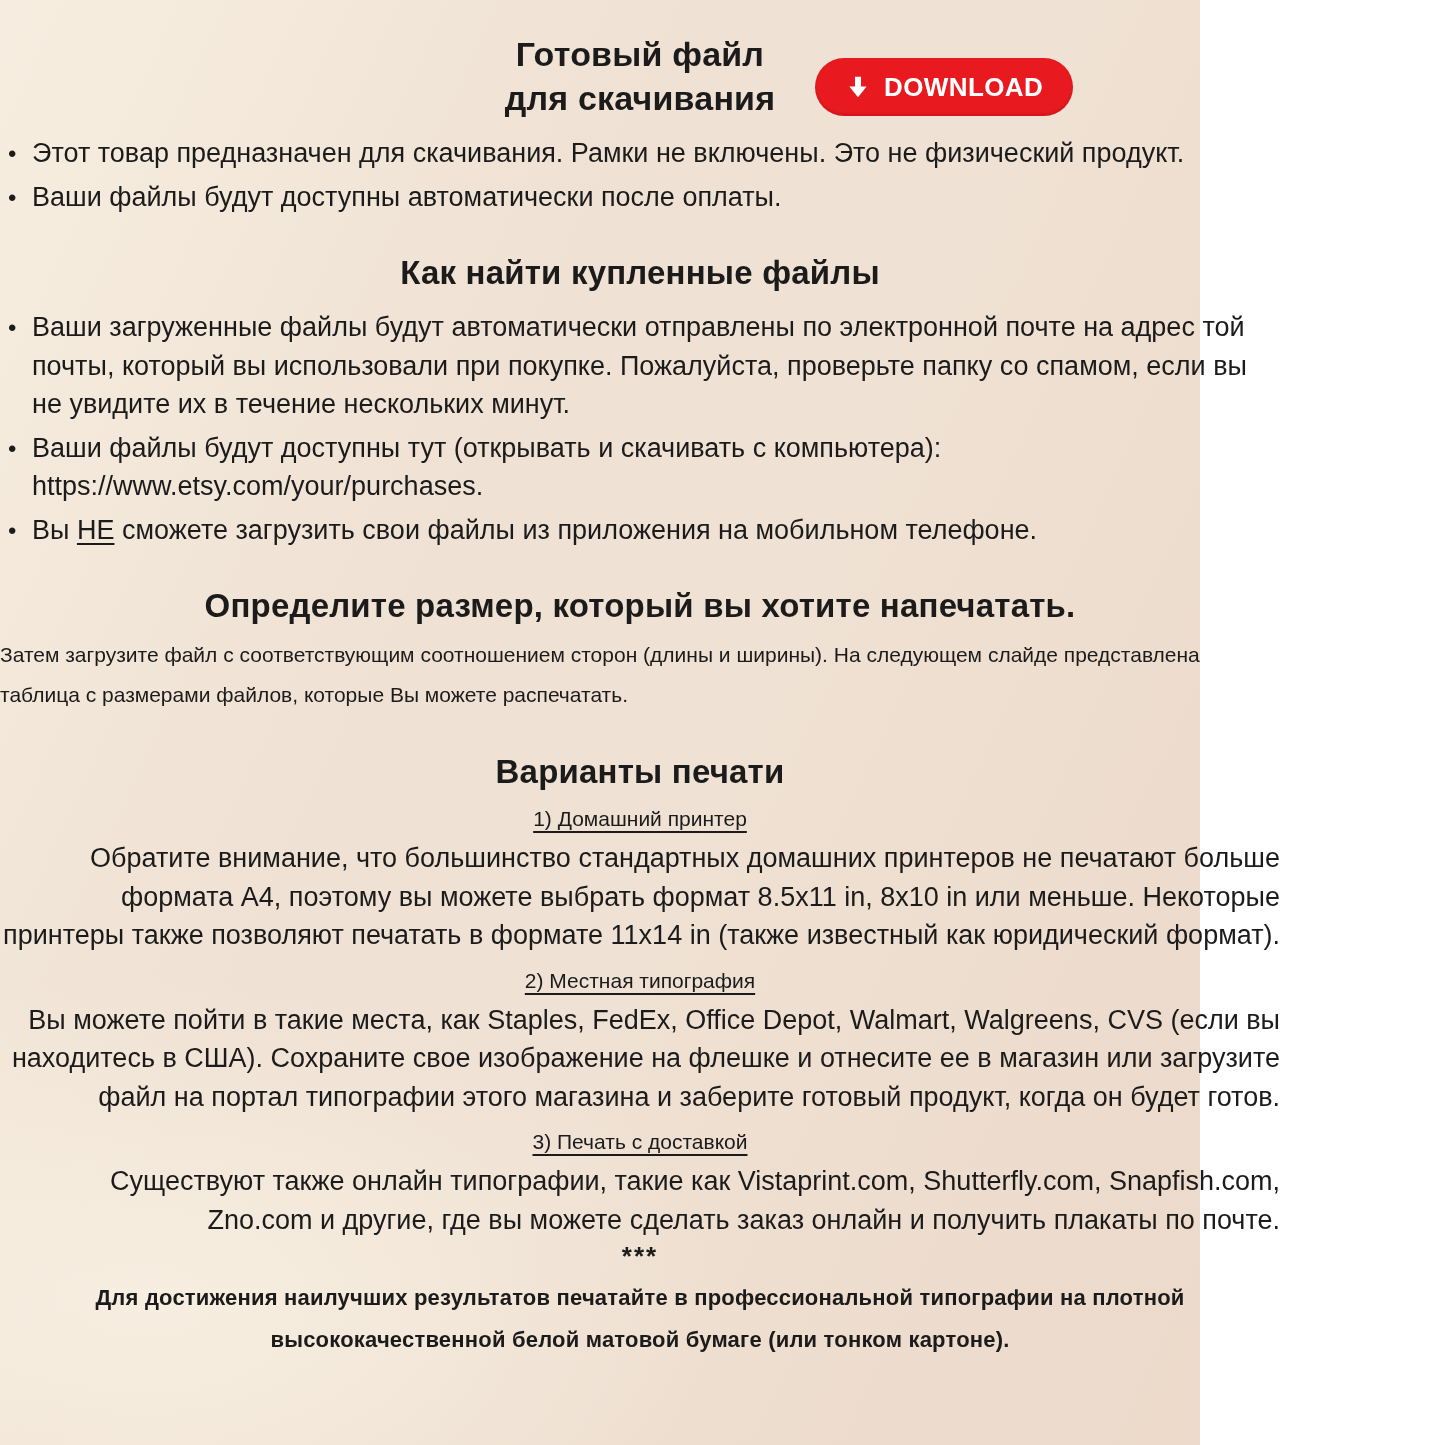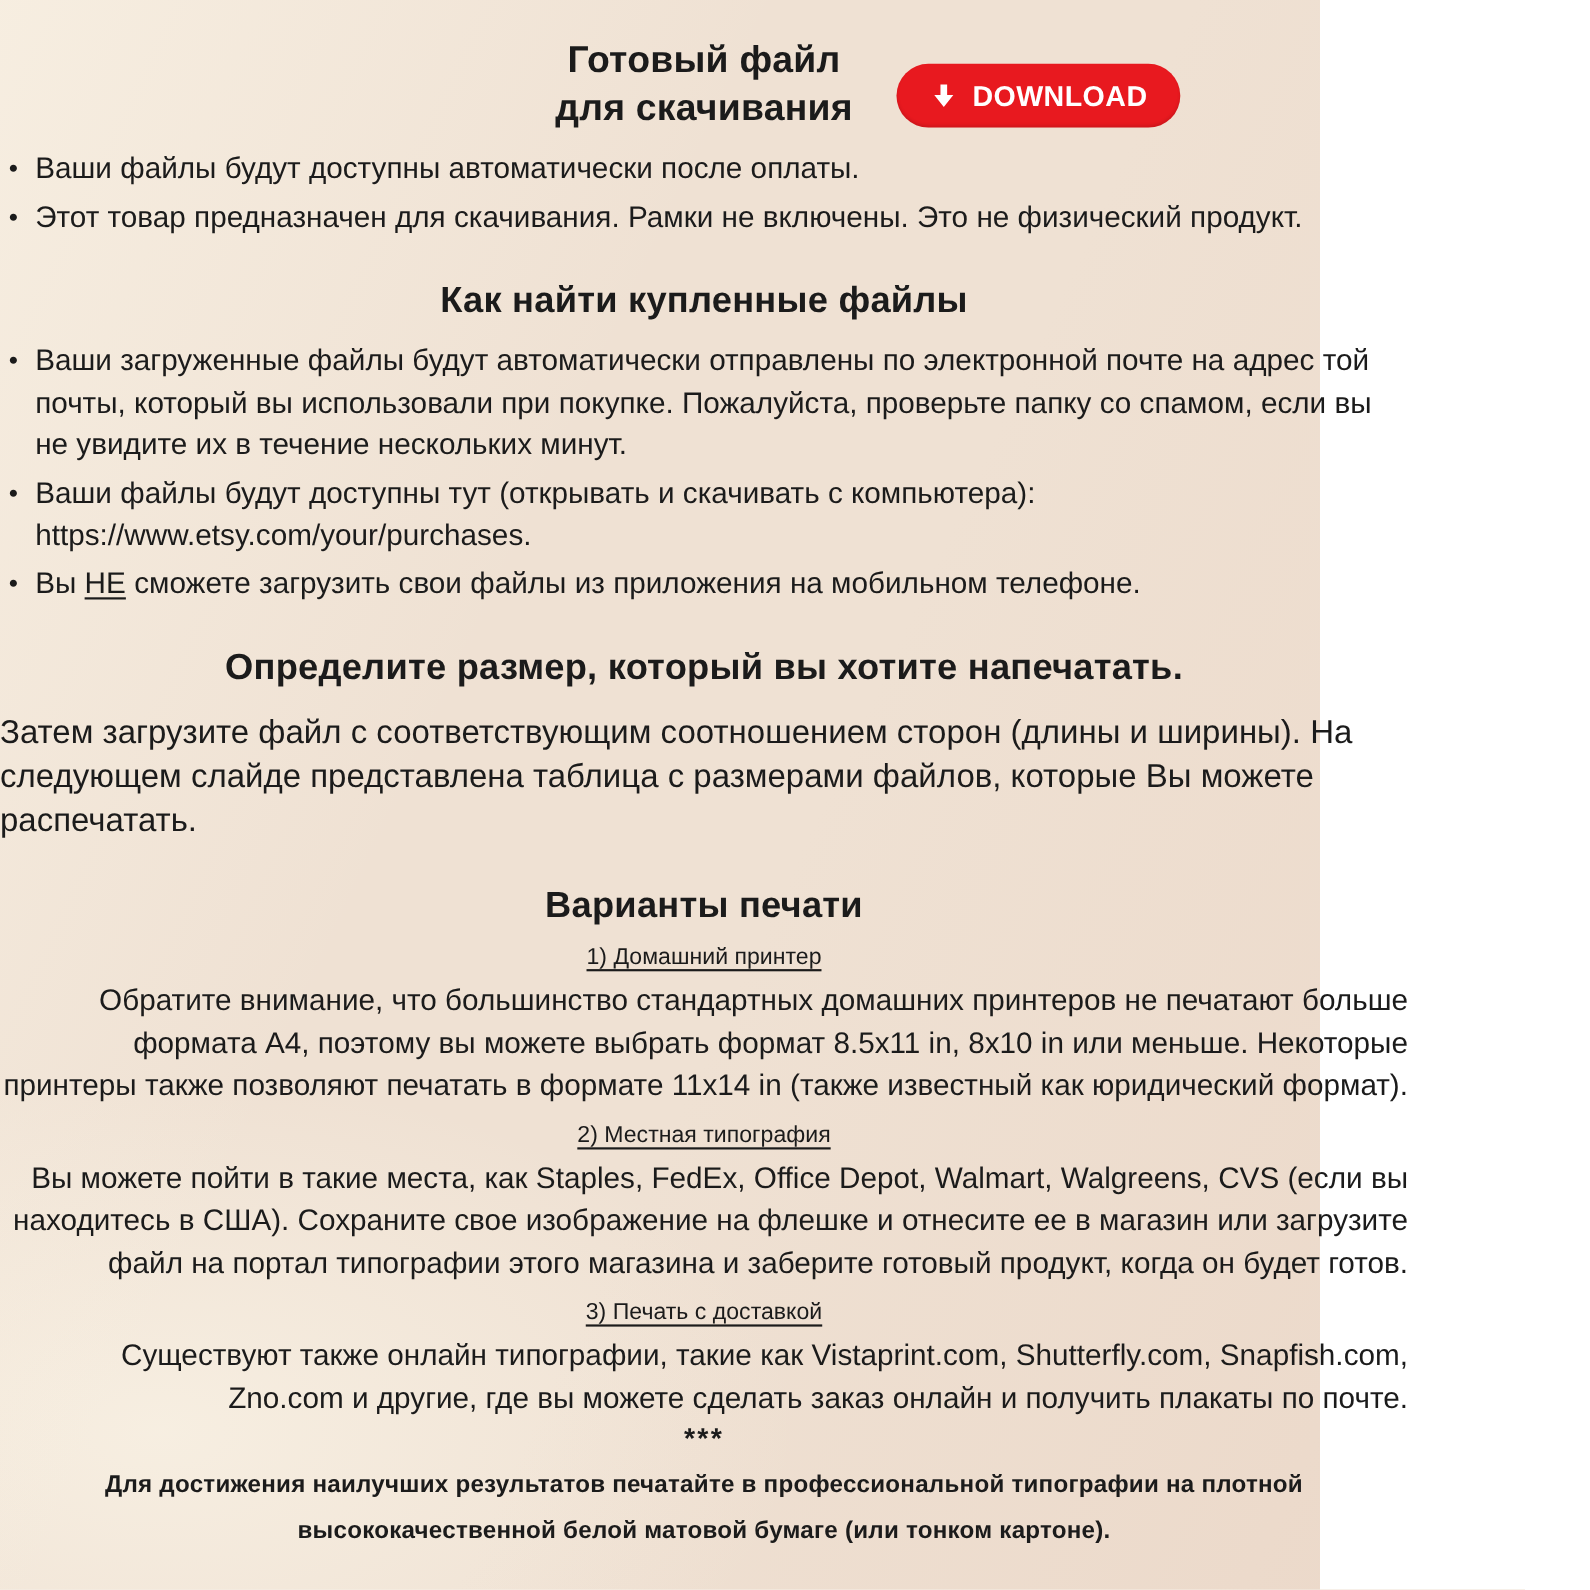--- a/index.html
+++ b/index.html
@@ -44,21 +44,21 @@
     position: relative; font-size: 27px; line-height: 38.5px;
     margin-bottom: 5px; text-align: left;
   }
   ul.bullets li::before {
     content: "•"; position: absolute; left: -24px; top: 1px; font-size: 24px;
   }
   h2.section-heading {
     font-size: 33px; font-weight: 700; line-height: 42px;
     margin: 36px 0 0; text-align: center; letter-spacing: 0.2px;
   }
-  p.body-left { font-size: 30px; line-height: 40px; margin: 19px 0 0; text-align: left; }
+  p.body-left { font-size: 21px; line-height: 40px; margin: 8px 0 0; text-align: left; }
   .opt-title { font-size: 21px; line-height: 40px; text-align: center; margin-top: 6px; }
   .opt-title .u-wrap { text-decoration: underline; text-decoration-thickness: 2px; text-underline-offset: 5px; }
   p.opt-body { font-size: 27px; line-height: 38.5px; text-align: right; margin: 0; }
   .opt-block { margin-top: 4px; }
   .u { text-decoration: underline; text-decoration-thickness: 2px; text-underline-offset: 4px; }
   .separator { text-align: center; font-size: 26px; line-height: 34px; font-weight: 600; letter-spacing: 2px; }
   p.footer-note {
     font-size: 22px; font-weight: 700; line-height: 42px;
     text-align: center; margin: 4px 0 0; letter-spacing: 0.2px;
   }
@@ -78,22 +78,22 @@
         <span class="dl-icon">
           <svg viewBox="0 0 24 24" xmlns="http://www.w3.org/2000/svg" aria-hidden="true">
             <path d="M9.2 2.5h5.6v9h5.2L12 21.5 4 11.5h5.2z" fill="#ffffff"></path>
           </svg>
         </span>
         <span>DOWNLOAD</span>
       </button>
     </div>
 
     <ul class="bullets">
+      <li>Этот товар предназначен для скачивания. Рамки не включены. Это не физический продукт.</li>
       <li>Ваши файлы будут доступны автоматически после оплаты.</li>
-      <li>Этот товар предназначен для скачивания. Рамки не включены. Это не физический продукт.</li>
     </ul>
 
     <h2 class="section-heading">Как найти купленные файлы</h2>
     <ul class="bullets">
       <li>Ваши загруженные файлы будут автоматически отправлены по электронной почте на адрес той почты, который вы использовали при покупке. Пожалуйста, проверьте папку со спамом, если вы не увидите их в течение нескольких минут.</li>
       <li>
         <span>Ваши файлы будут доступны тут (открывать и скачивать с компьютера):</span><br>
         <span>https://www.etsy.com/your/purchases.</span>
       </li>
       <li>

